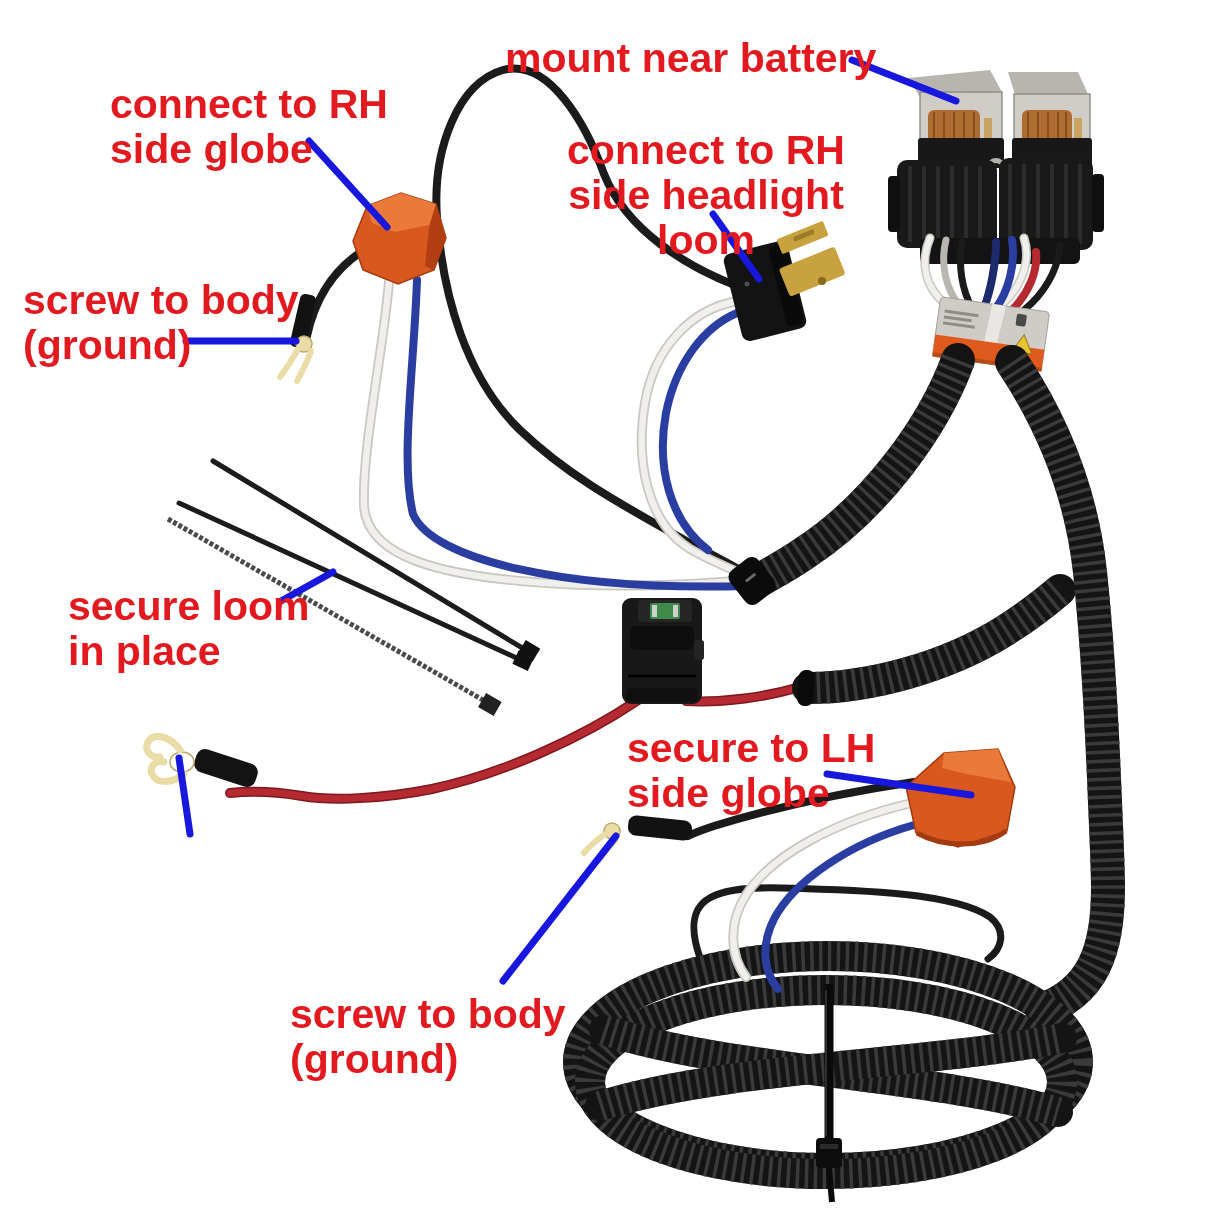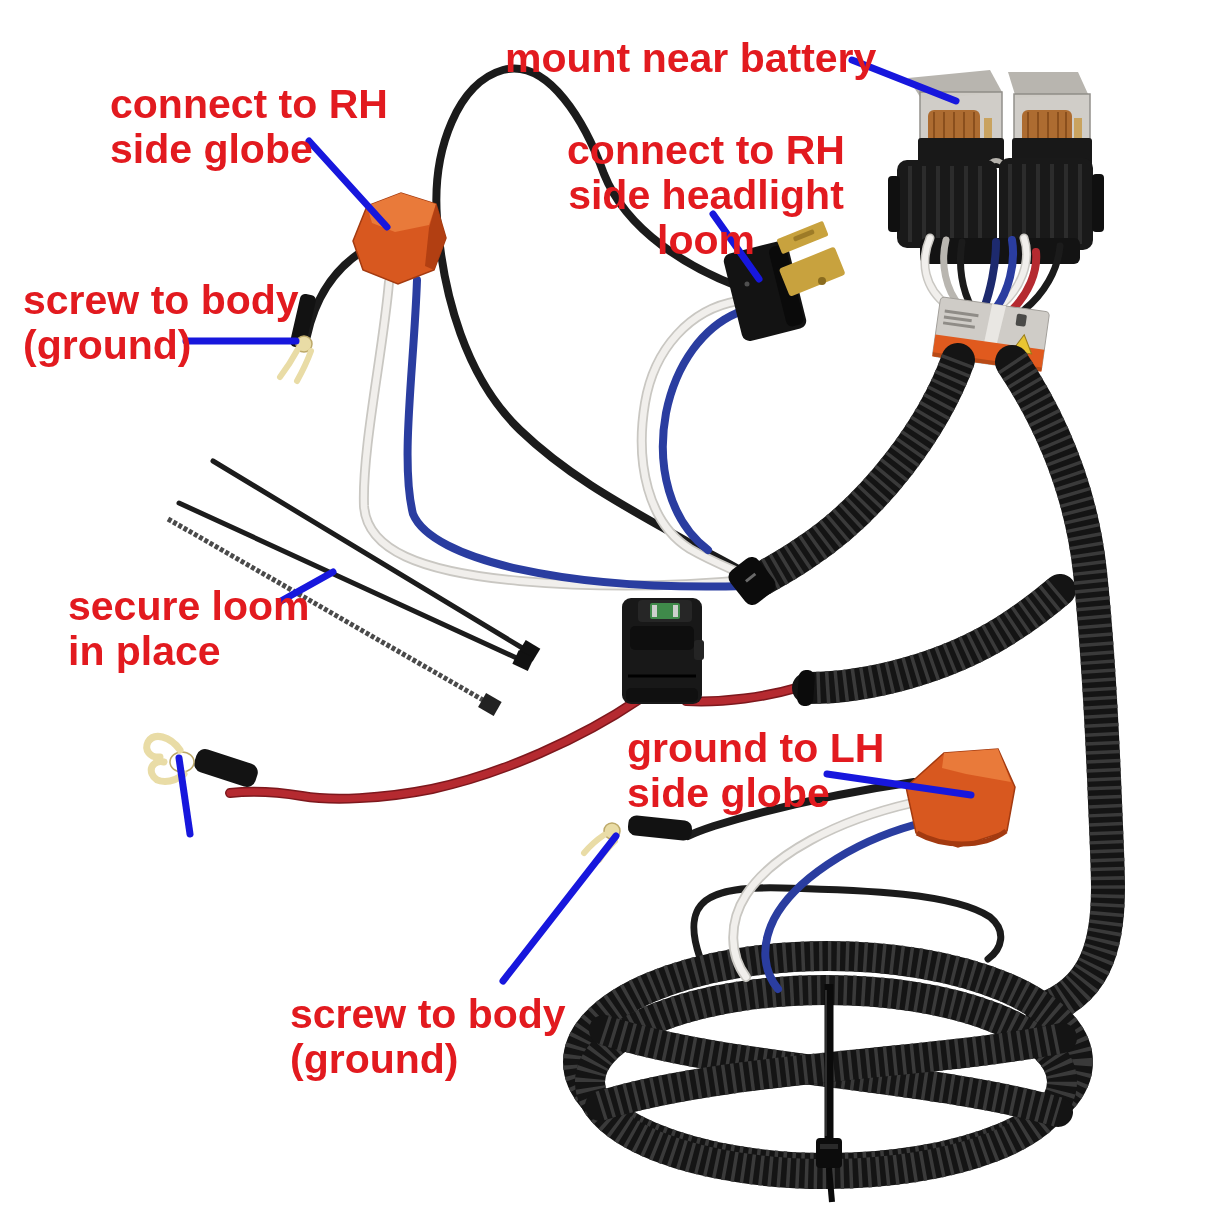--- a/index.html
+++ b/index.html
@@ -200,18 +200,18 @@
 
   <div class="lbl" style="left:505px;top:36px;">mount near battery</div>
   <div class="lbl" style="left:110px;top:82px;">connect to RH
 side globe</div>
   <div class="lbl center" style="left:533px;top:128px;width:346px;">connect to RH
 side headlight loom</div>
   <div class="lbl" style="left:23px;top:278px;">screw to body
 (ground)</div>
   <div class="lbl" style="left:50px;top:584px;margin-left:18px;">secure loom
 in place</div>
-  <div class="lbl" style="left:627px;top:726px;">ground to LH
+  <div class="lbl" style="left:627px;top:726px;">secure to LH
 side globe</div>
   <div class="lbl" style="left:290px;top:992px;">screw to body
 (ground)</div>
 
 </div>
 
 </body></html>

